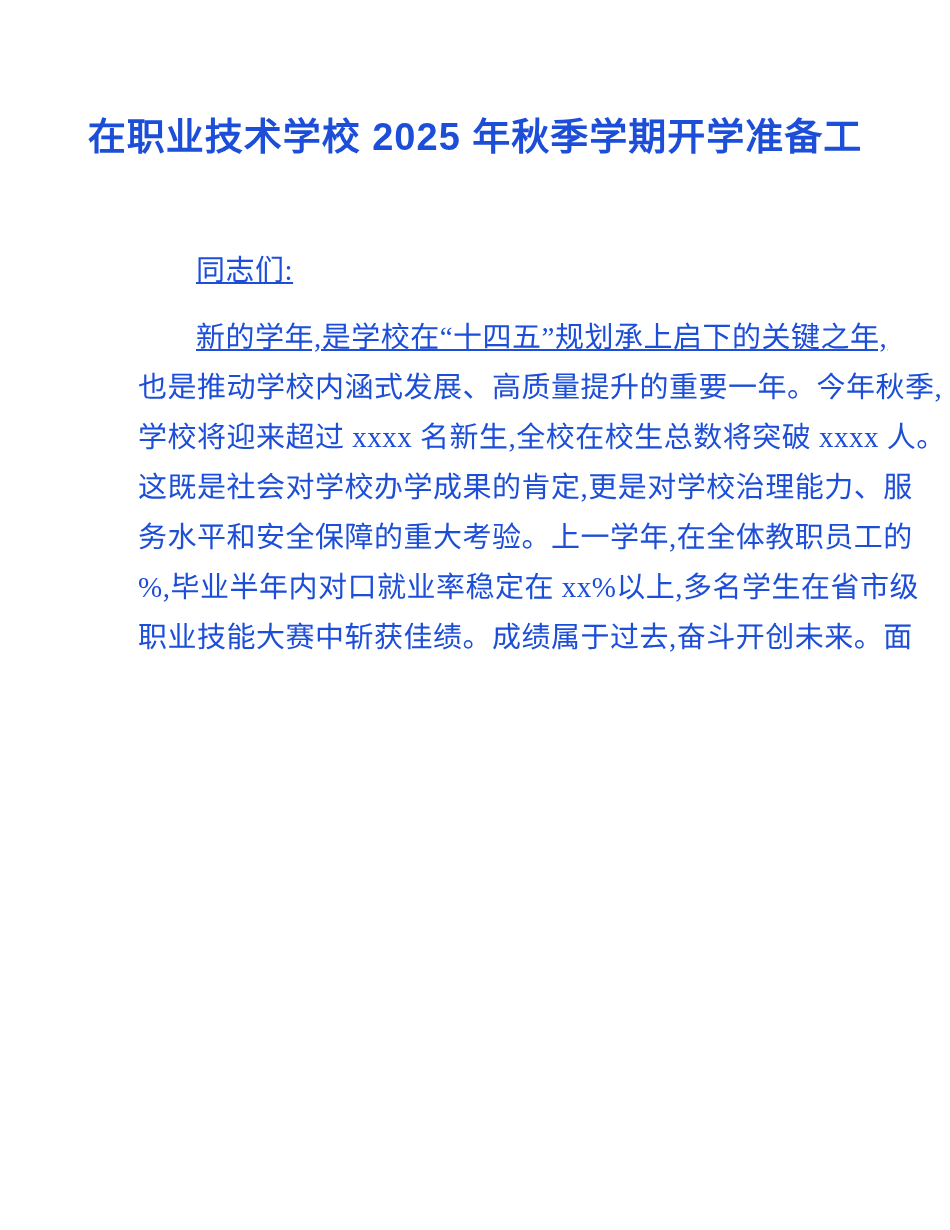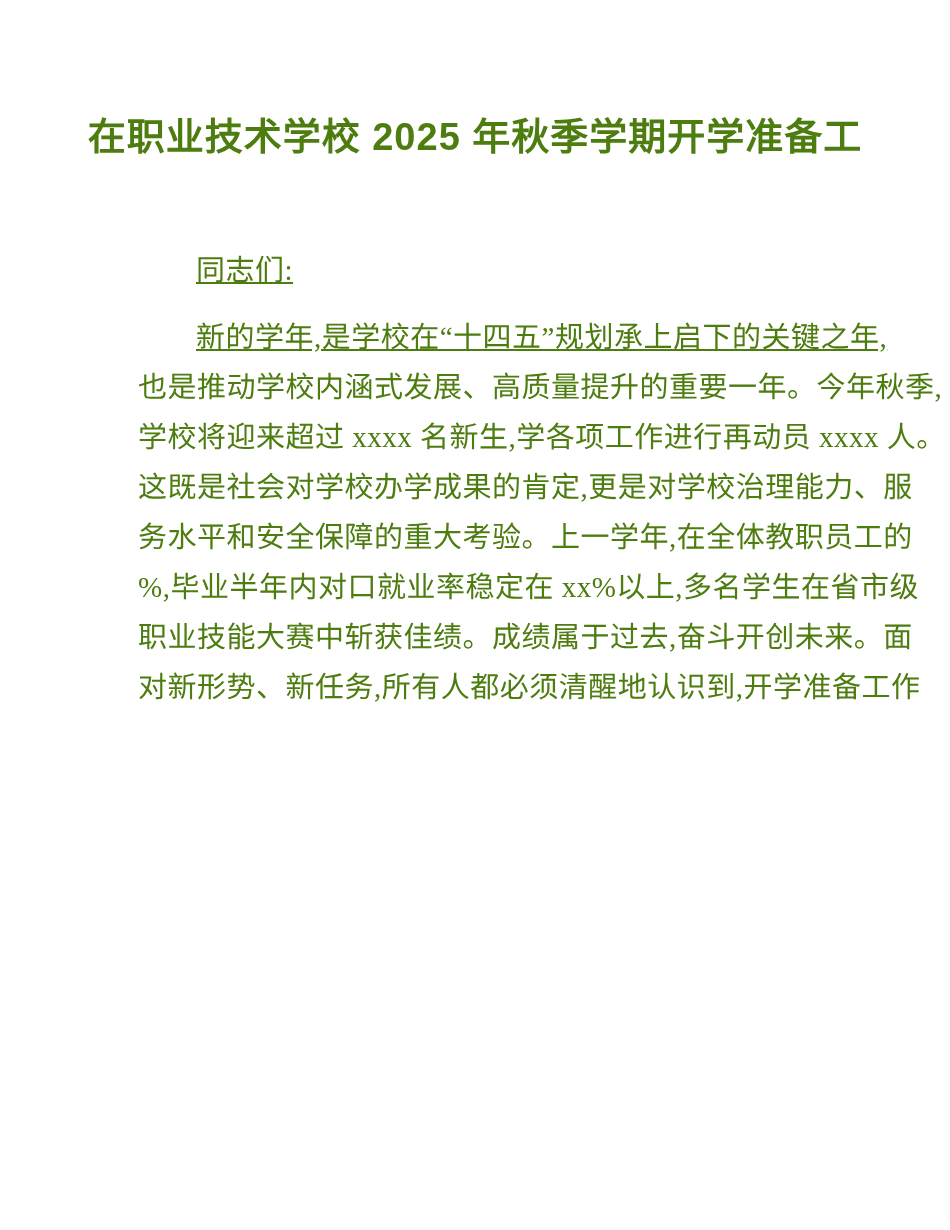--- a/index.html
+++ b/index.html
@@ -7,21 +7,21 @@
   body {
     width: 950px;
     height: 1230px;
     font-family: "Liberation Serif", serif;
   }
   .page {
     position: relative;
     width: 950px;
     height: 1038px;
     background: #ffffff;
-    color: #4d7c0f;
+    color: #1d4ed8;
     overflow: hidden;
   }
   .doc-title {
     margin-top: 111px;
     padding: 0 60px;
     text-align: center;
     font-family: "Liberation Sans", sans-serif;
     font-weight: 700;
     font-size: 38px;
     line-height: 53px;
@@ -57,23 +57,22 @@
   <div class="doc-body">
 
     <div class="para">
       <div class="line indent end">同志们:</div>
     </div>
 
 
     <div class="para">
       <div class="line indent">新的学年,是学校在“十四五”规划承上启下的关键之年,</div>
       <div class="line">也是推动学校内涵式发展、高质量提升的重要一年。今年秋季,</div>
-      <div class="line">学校将迎来超过 xxxx 名新生,学各项工作进行再动员 xxxx 人。</div>
+      <div class="line">学校将迎来超过 xxxx 名新生,全校在校生总数将突破 xxxx 人。</div>
       <div class="line">这既是社会对学校办学成果的肯定,更是对学校治理能力、服</div>
       <div class="line">务水平和安全保障的重大考验。上一学年,在全体教职员工的</div>
       <div class="line">%,毕业半年内对口就业率稳定在 xx%以上,多名学生在省市级</div>
       <div class="line">职业技能大赛中斩获佳绩。成绩属于过去,奋斗开创未来。面</div>
-      <div class="line">对新形势、新任务,所有人都必须清醒地认识到,开学准备工作</div>
     </div>
 
   </div>
 
 </div>
 
 </body></html>

